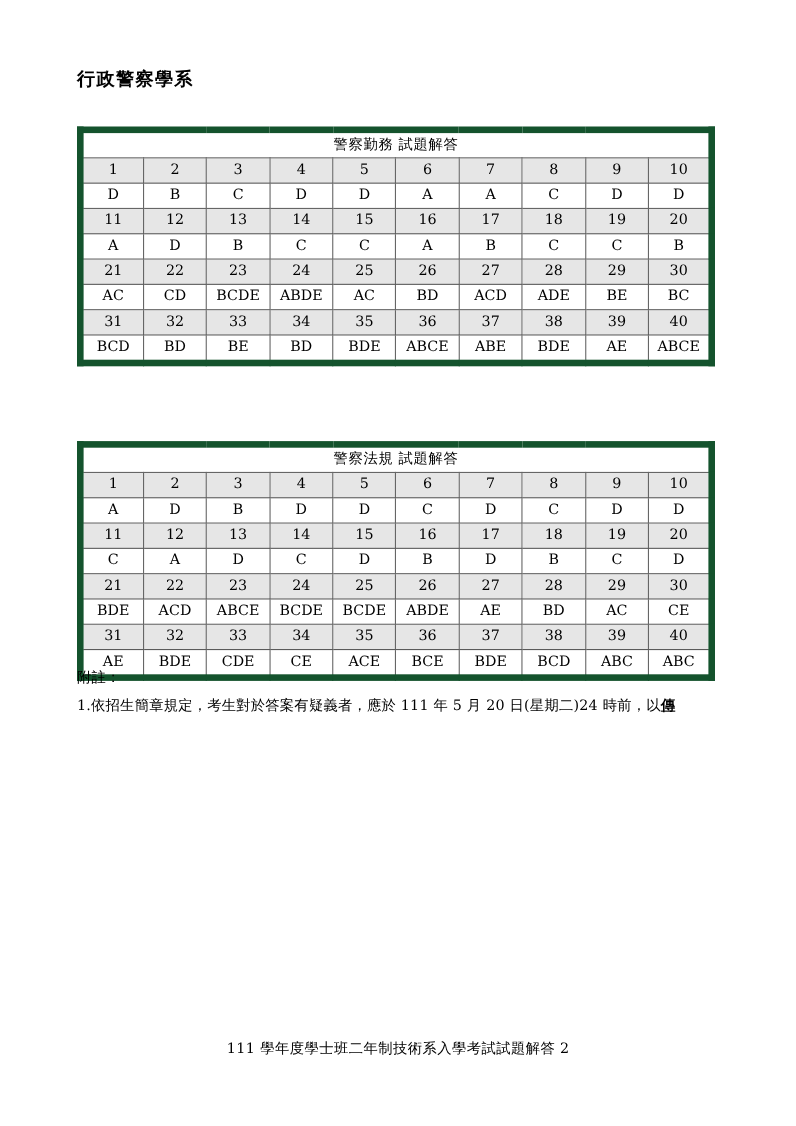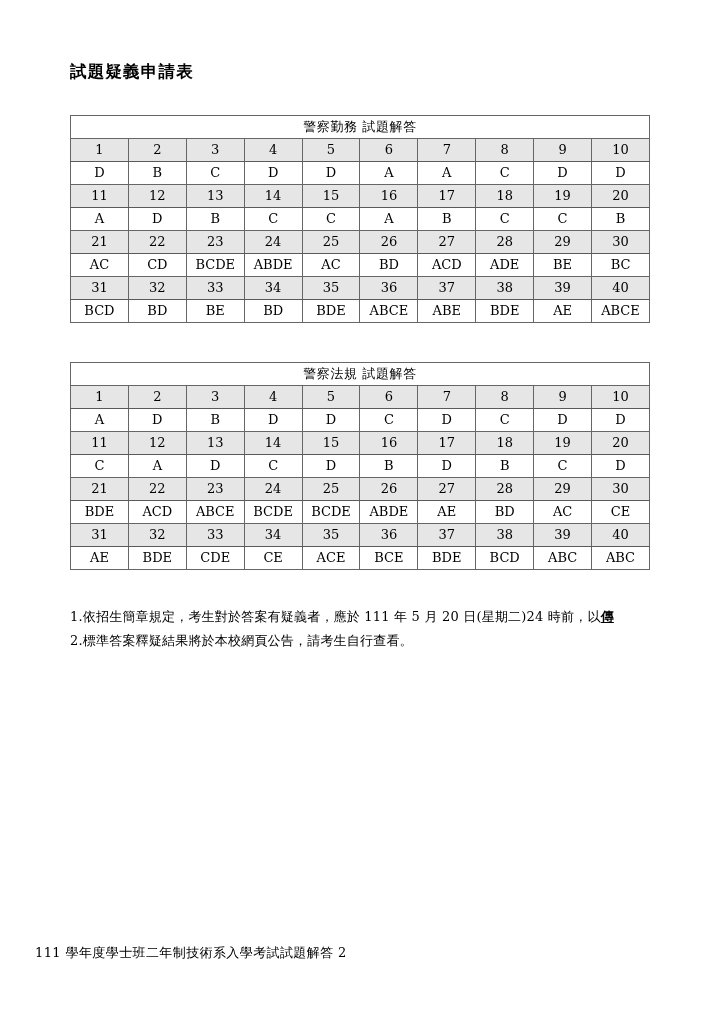--- a/index.html
+++ b/index.html
@@ -35,27 +35,27 @@
     white-space: nowrap;
   }
 
   
   .ans-table-wrap {
     position: absolute;
     left: 70px;
     width: 580px;
   }
   #table-block-0 { top: 115px; }
-  #table-block-1 { top: 362px; }
+  #table-block-1 { top: 401px; }
 
   table.ans-table {
     border-collapse: collapse;
     width: 580px;
     table-layout: fixed;
-    border: 1px solid #14532d;
+    border: 6px solid #14532d;
   }
   table.ans-table td {
     border: 1px solid #666666;
     text-align: center;
     vertical-align: middle;
     font-size: 13px;
     height: 22px;
     padding: 0 1px;
     line-height: 22px;
     white-space: nowrap;
@@ -106,33 +106,32 @@
     font-weight: bold;
     text-decoration: underline;
   }
 
   
   .footer {
     position: absolute;
     left: 0;
     top: 944px;
     width: 724px;
-    text-align: left;
+    text-align: center;
     font-size: 13px;
     letter-spacing: 0.4px;
-    padding-left: 35px;
     box-sizing: border-box;
   }
 </style>
 </head>
 <body>
 
 <div class="page">
 
-  <div class="dept-title">試題疑義申請表</div>
+  <div class="dept-title">行政警察學系</div>
 
   <div class="ans-table-wrap" id="table-block-0">
     <table class="ans-table">
       <tbody id="tbody-0">
           <tr>
             <td class="subject-cell" colspan="10">警察勤務   試題解答</td>
           </tr>
           <tr class="num-row">
             <td>1</td>
             <td>2</td>
@@ -333,24 +332,24 @@
             <td>BDE</td>
             <td>BCD</td>
             <td>ABC</td>
             <td>ABC</td>
           </tr>
         </tbody>
     </table>
   </div>
 
   <div class="notes">
+    <p class="notes-title">附註：</p>
 
     <p class="note-item">
       <span>1.依招生簡章規定，考生對於答案有疑義者，應於 111 年 5 月 20 日(星期二)24 時前，以</span><span class="u-bold">傳</span>
     </p>
 
-    <p class="note-item">2.標準答案釋疑結果將於本校網頁公告，請考生自行查看。</p>
 
   </div>
 
   <div class="footer">111 學年度學士班二年制技術系入學考試試題解答  2</div>
 
 </div>
 
 </body></html>

